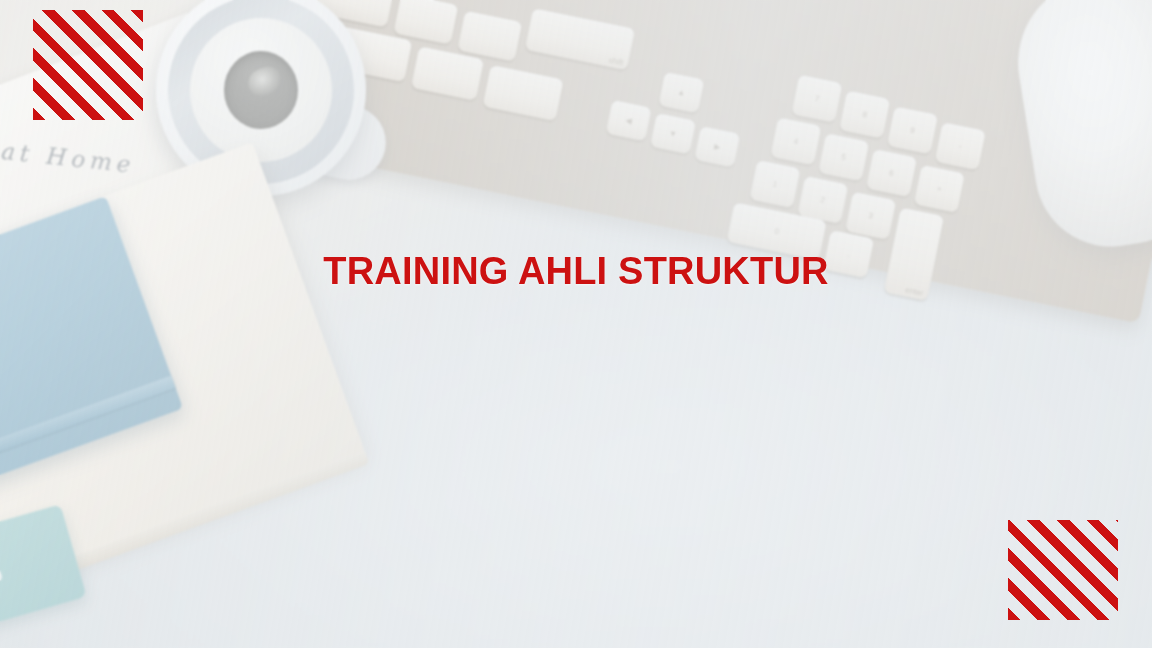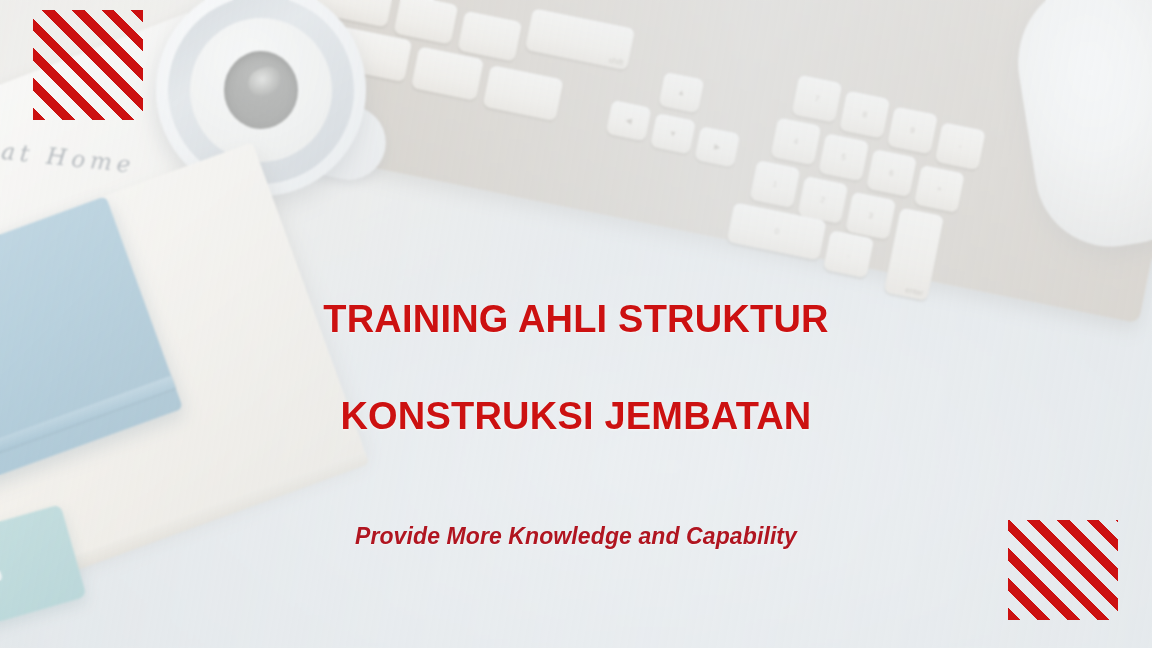--- a/index.html
+++ b/index.html
@@ -234,21 +234,21 @@
     left: 0; right: 0;
     top: 222px;
     text-align: center;
     font-size: 38px;
     line-height: 49px;
     font-weight: 700;
     letter-spacing: .2px;
     color: #cc1111;
     text-shadow: 0 1px 2px rgba(255,255,255,.55);
   }
-  .title .ln { display: block; margin-top: 48px; }
+  .title .ln { display: block; }
 
   .tagline {
     position: absolute;
     left: 0; right: 0;
     top: 523px;
     text-align: center;
     font-size: 23px;
     font-weight: 700;
     font-style: italic;
     letter-spacing: .1px;
@@ -378,19 +378,17 @@
 
     <div class="photo-blur"></div>
     <div class="photo-veil"></div>
   </div>
 
   <div class="stripe-block stripe-tl" style="--stripe:#cc1111;"></div>
   <div class="stripe-block stripe-br" style="--stripe:#cc1111;"></div>
 
   <h1 class="title">
     <span class="ln">TRAINING AHLI STRUKTUR</span>
-    <span class="ln">KONSTRUKSI JEMBATAN</span>
   </h1>
 
-  <div class="tagline">Provide More Knowledge and Capability</div>
 
 
 </div>
 
 </body></html>

